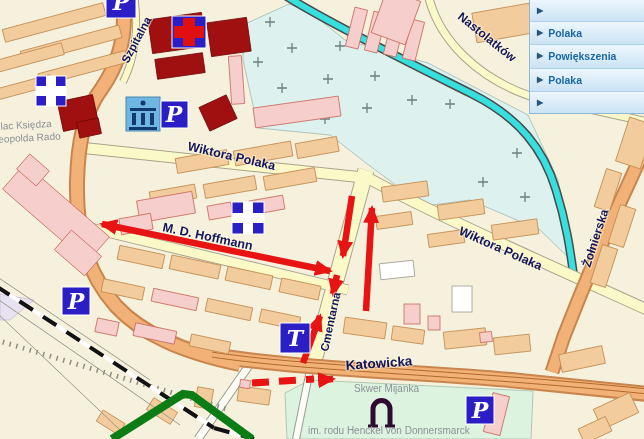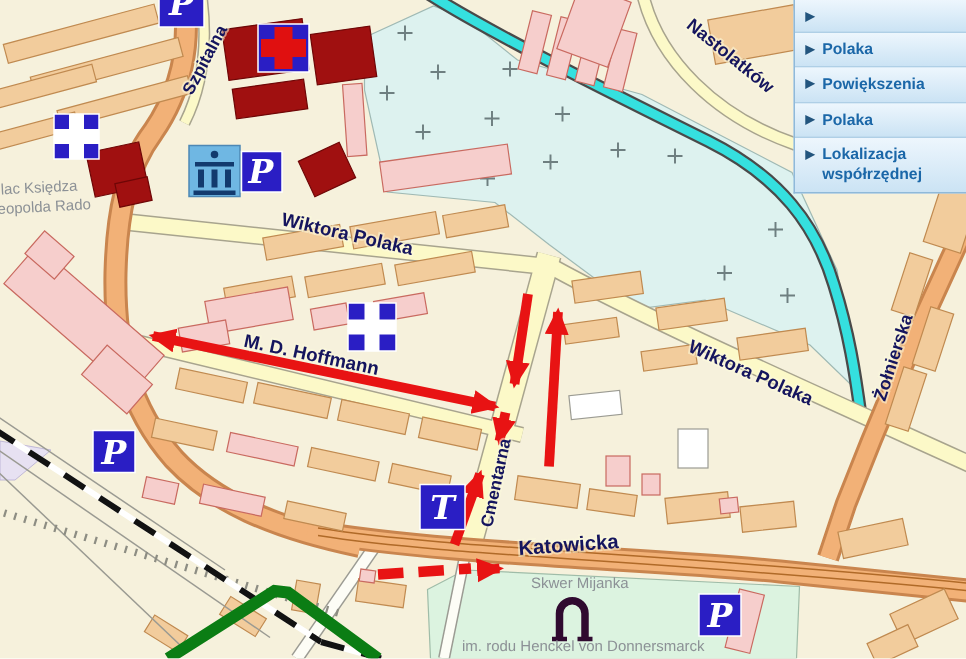--- a/index.html
+++ b/index.html
@@ -301,16 +301,15 @@
   <div class="p-item">
     <span class="p-arrow">▶</span>
     <span>Powiększenia</span>
   </div>
   <div class="p-item">
     <span class="p-arrow">▶</span>
     <span>Polaka</span>
   </div>
   <div class="p-item">
     <span class="p-arrow">▶</span>
-    <span>Lokalizacja współrzędnej</span>
   </div>
 </div>
 </div>
 
 </body></html>

